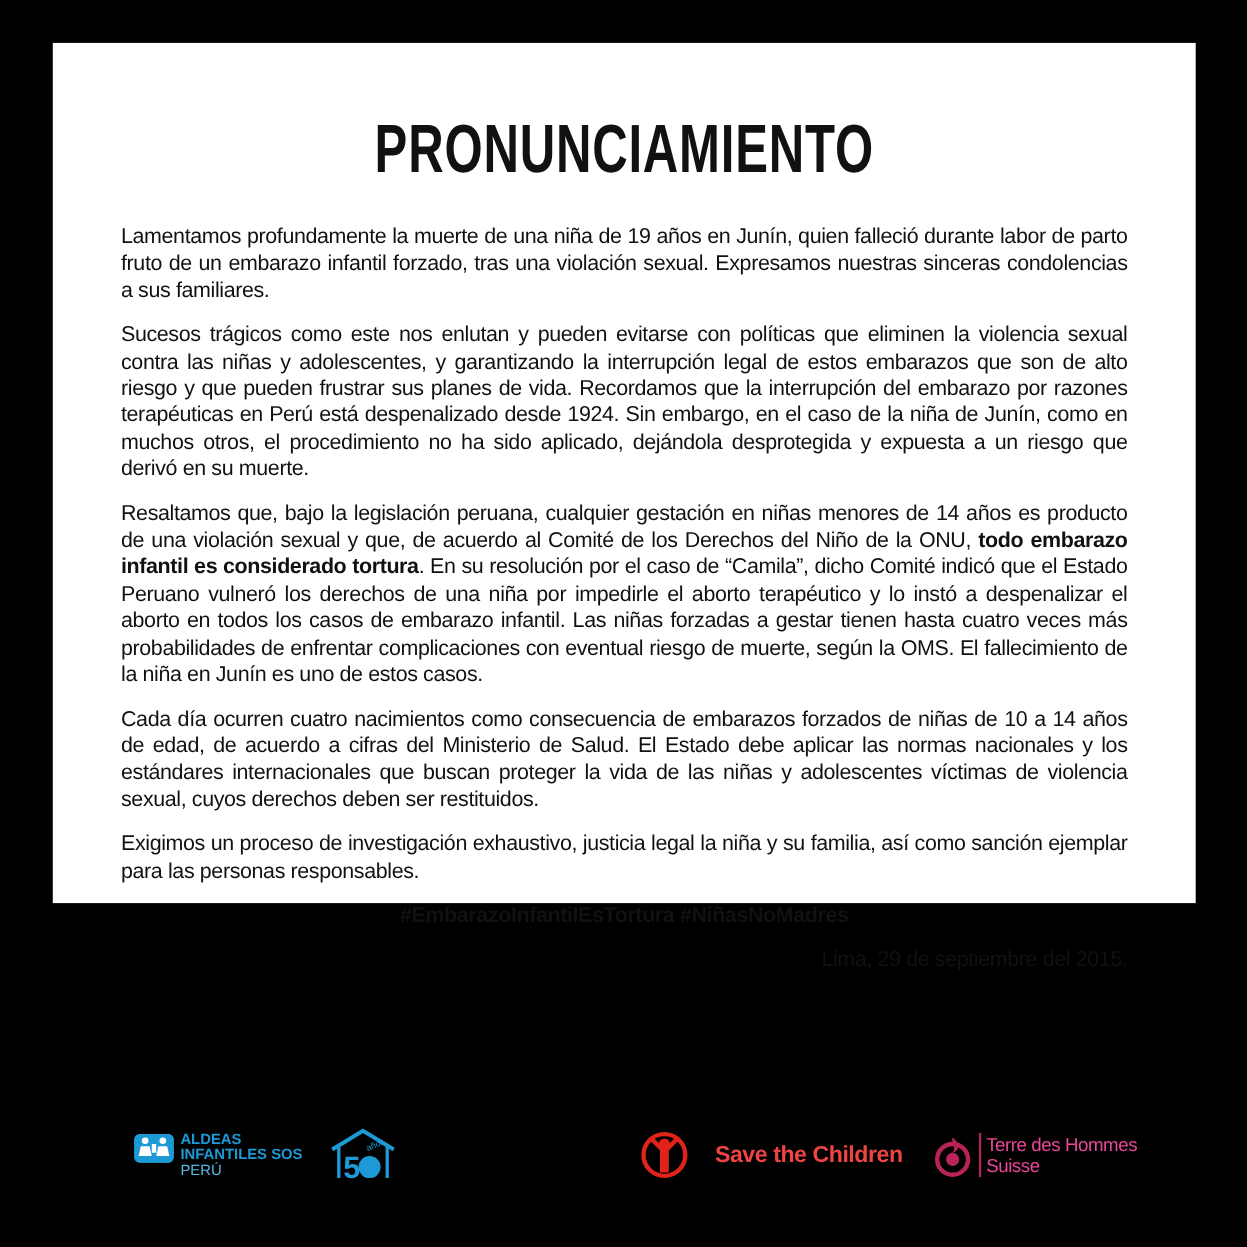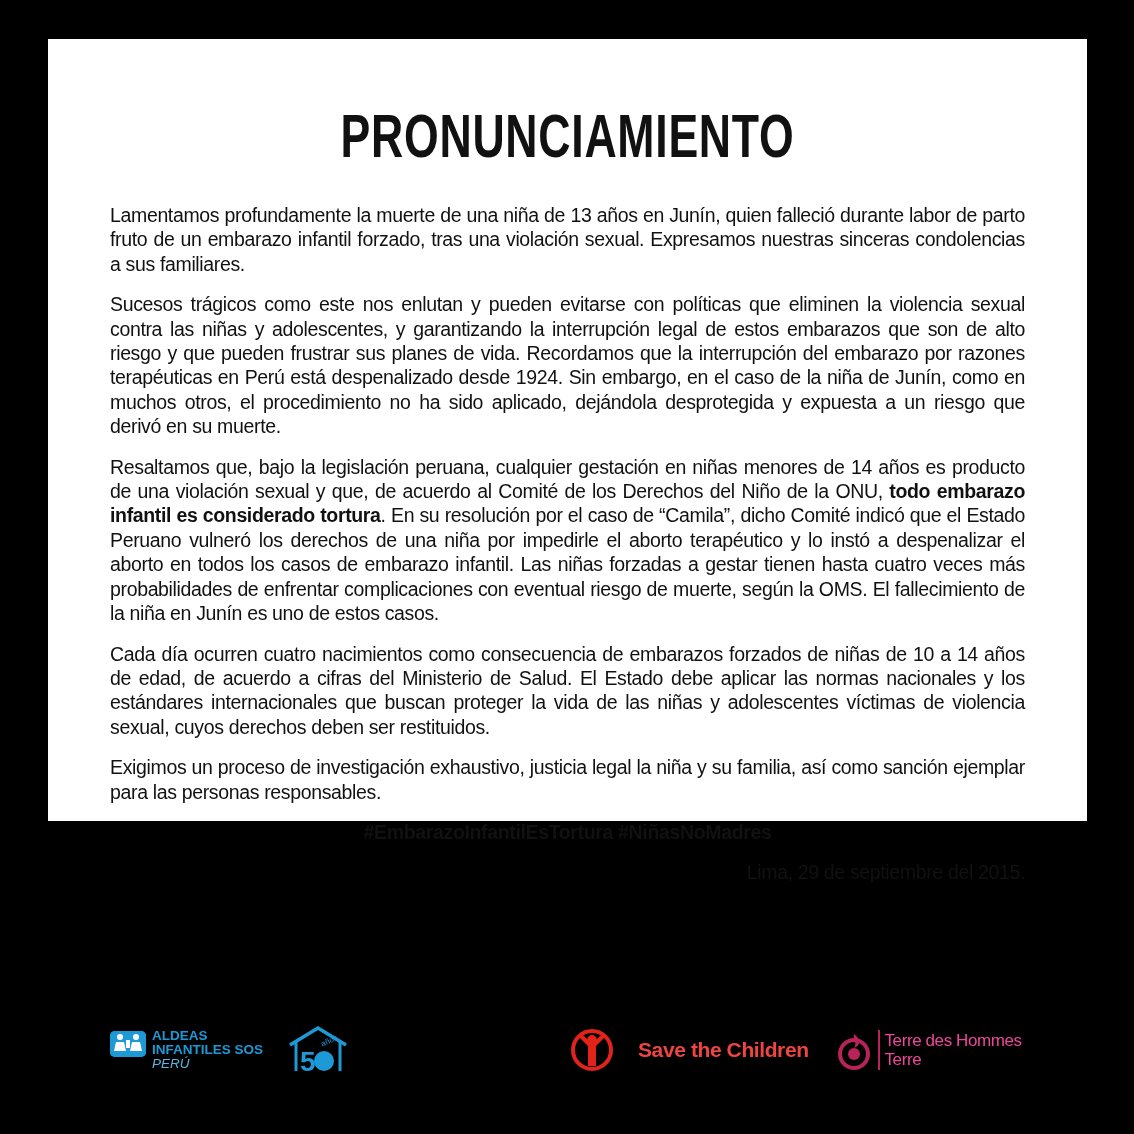--- a/index.html
+++ b/index.html
@@ -22,48 +22,48 @@
     font-family: "Liberation Sans", sans-serif; font-size: 19.5px; line-height: 24.4px;
     color: #111; text-align: justify; letter-spacing: -0.35px;
   }
   .body p { margin: 0 0 16px 0; }
   .body b { font-weight: 700; }
   .tags {
     font-weight: 700; margin: 0 0 16px 0; text-align: center;
   }
   .date { text-align: right; margin: 0; }
   .logos {
-    position: absolute; left: 0; right: 0; top: 980px; height: 62px;
+    position: absolute; left: 12px; right: 0; top: 980px; height: 62px;
   }
   .logo { position: absolute; top: 0; height: 62px; display: flex; align-items: center; }
   .aldeas { left: 62px; }
   .aldeas .mark { width: 36px; height: 26px; background: #1d9ad6; border-radius: 5px; margin-right: 6px; position: relative; margin-top: -12px; }
   .aldeas .txt { font-family: "Liberation Sans", sans-serif; color: #1d9ad6; font-size: 13.5px; line-height: 14px; font-weight: 700; }
-  .aldeas .txt .sub { font-weight: 400; color: #5ab7e3; font-style: italic; }
+  .aldeas .txt .sub { font-weight: 400; color: #5ab7e3; }
   .fifty { left: 238px; }
   .plan { left: 348px; }
   .plan .box { width: 134px; height: 48px; background: #1c71c7; display: flex; align-items: center; padding-left: 6px; box-sizing: border-box; transform: rotate(-1deg); }
   .plan .circ { width: 32px; height: 32px; border: 6px solid #fff; border-radius: 50%; box-sizing: border-box; margin-right: 6px; position: relative; }
   .plan .w { color: #fff; font-family: "Liberation Sans", sans-serif; font-weight: 700; }
   .plan .w .big { font-size: 26px; line-height: 24px; display: block; letter-spacing: 0.5px; }
   .plan .w .small { font-size: 7.5px; line-height: 10px; display: block; letter-spacing: 0.6px; }
   .stc { left: 522px; }
   .stc .txt { font-family: "Liberation Sans", sans-serif; font-weight: 700; font-size: 21px; color: #ef4444; margin-left: 24px; letter-spacing: -0.4px; }
   .tdh { left: 788px; }
   .tdh .bar { width: 1.5px; height: 40px; background: #b8235a; margin: 0 5px 0 6px; }
   .tdh .txt { font-family: "Liberation Sans", sans-serif; color: #ec4899; font-size: 17px; line-height: 19px; letter-spacing: -0.4px; }
 </style>
 </head>
 <body>
 
 <div class="panel">
   <div class="title">PRONUNCIAMIENTO</div>
 
   <div class="body">
-    <p>Lamentamos profundamente la muerte de una niña de 13 años en Junín, quien falleció durante labor de parto fruto de un embarazo infantil forzado, tras una violación sexual. Expresamos nuestras sinceras condolencias a sus familiares.</p>
+    <p>Lamentamos profundamente la muerte de una niña de 19 años en Junín, quien falleció durante labor de parto fruto de un embarazo infantil forzado, tras una violación sexual. Expresamos nuestras sinceras condolencias a sus familiares.</p>
     <p>Sucesos trágicos como este nos enlutan y pueden evitarse con políticas que eliminen la violencia sexual contra las niñas y adolescentes, y garantizando la interrupción legal de estos embarazos que son de alto riesgo y que pueden frustrar sus planes de vida. Recordamos que la interrupción del embarazo por razones terapéuticas en Perú está despenalizado desde 1924. Sin embargo, en el caso de la niña de Junín, como en muchos otros, el procedimiento no ha sido aplicado, dejándola desprotegida y expuesta a un riesgo que derivó en su muerte.</p>
     <p><span>Resaltamos que, bajo la legislación peruana, cualquier gestación en niñas menores de 14 años es producto de una violación sexual y que, de acuerdo al Comité de los Derechos del Niño de la ONU, </span><b>todo embarazo infantil es considerado tortura</b><span>. En su resolución por el caso de “Camila”, dicho Comité indicó que el Estado Peruano vulneró los derechos de una niña por impedirle el aborto terapéutico y lo instó a despenalizar el aborto en todos los casos de embarazo infantil. Las niñas forzadas a gestar tienen hasta cuatro veces más probabilidades de enfrentar complicaciones con eventual riesgo de muerte, según la OMS. El fallecimiento de la niña en Junín es uno de estos casos.</span></p>
     <p>Cada día ocurren cuatro nacimientos como consecuencia de embarazos forzados de niñas de 10 a 14 años de edad, de acuerdo a cifras del Ministerio de Salud. El Estado debe aplicar las normas nacionales y los estándares internacionales que buscan proteger la vida de las niñas y adolescentes víctimas de violencia sexual, cuyos derechos deben ser restituidos.</p>
     <p>Exigimos un proceso de investigación exhaustivo, justicia legal la niña y su familia, así como sanción ejemplar para las personas responsables.</p>
     <p class="tags">#EmbarazoInfantilEsTortura #NiñasNoMadres</p>
     <p class="date">Lima, 29 de septiembre del 2015.</p>
   </div>
 
   <div class="logos">
     <div class="logo aldeas">
@@ -106,17 +106,17 @@
 
     <div class="logo tdh">
       <svg width="36" height="40" viewBox="0 0 36 40">
         <circle cx="18" cy="24" r="14" fill="none" stroke="#b8235a" stroke-width="4"></circle>
         <circle cx="18" cy="24" r="6" fill="#b8235a"></circle>
         <path d="M18 4 C26 10 24 16 18 18 C22 12 16 8 18 4 Z" fill="#b8235a"></path>
       </svg>
       <div class="bar"></div>
       <div class="txt">
         <div>Terre des Hommes</div>
-        <div>Terre</div>
+        <div>Suisse</div>
       </div>
     </div>
   </div>
 </div>
 
 </body></html>

